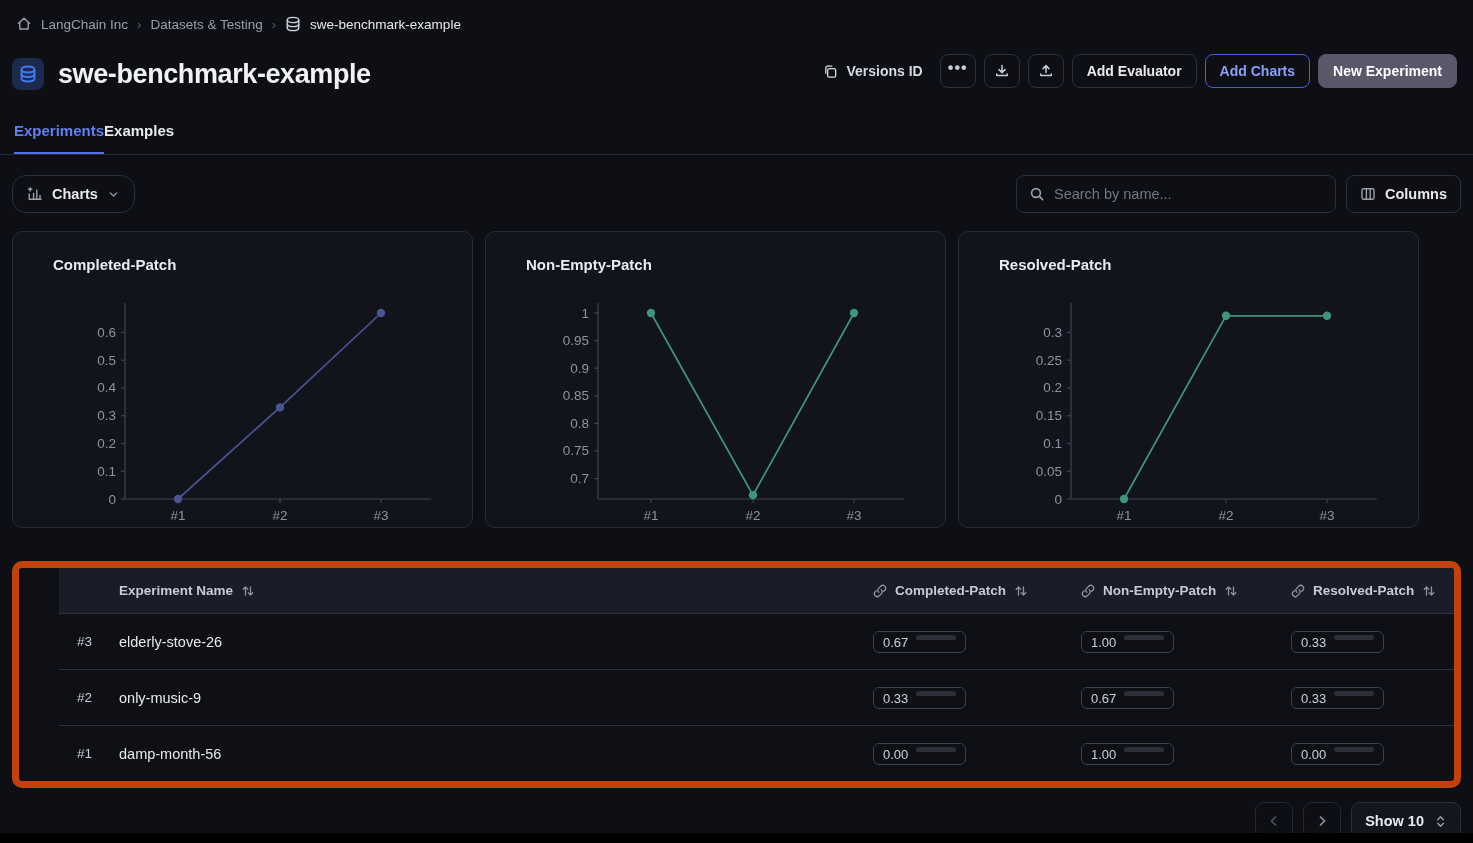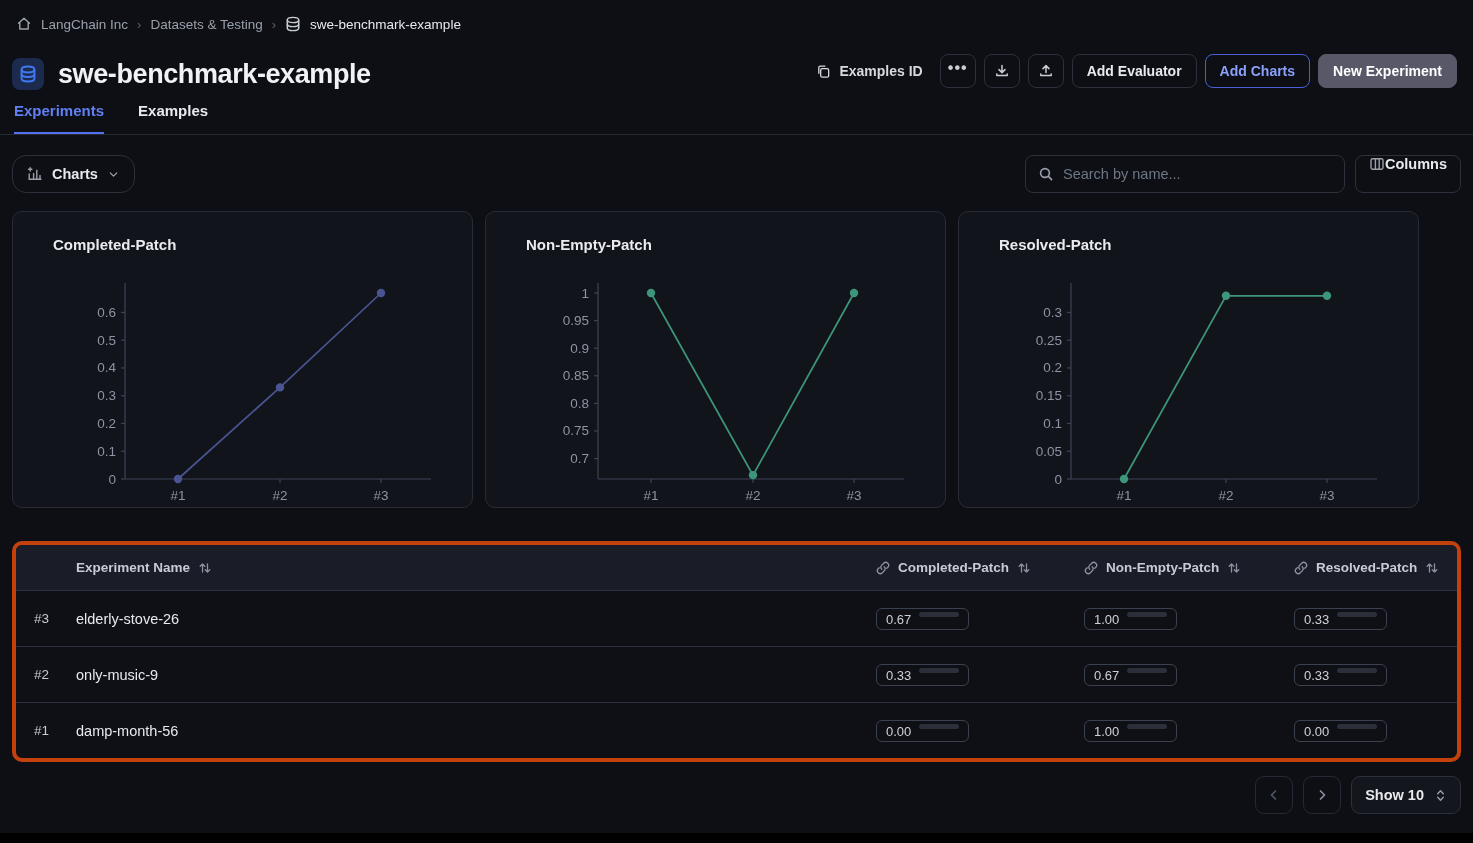--- a/index.html
+++ b/index.html
@@ -32,42 +32,42 @@
          color:#e7e9ee; font-size:14px; font-weight:600; padding:16px 14px; cursor:pointer; }
   .btn.ghost { border-color:transparent; padding:0 8px; color:#d6d9df; }
   .btn.icon-only { width:36px; padding:0; color:#c8ccd4; }
   .btn.blue { color:#8aa0fa; border-color:#4a5fd6; }
   .btn.primary { background:#585869; border-color:#585869; color:#ffffff; }
   .btn.disabled { color:#565d6b; border-color:#20242e; font-weight:600; cursor:default; }
   .dots { font-size:16px; letter-spacing:1px; color:#c8ccd4; line-height:1; padding-bottom:6px;}
   .chev { color:#9aa0ab; display:flex; align-items:center; }
 
   
-  .tabs { display:flex; gap:34px; padding:0 14px; margin-top:4px; border-bottom:1px solid #262b36;align-items:flex-end; }
+  .tabs { display:flex; padding:0 14px; margin-top:24px; border-bottom:1px solid #262b36;align-items:flex-end; }
   .tab { font-size:15px; font-weight:600; color:#e7e9ee; padding:8px 0 13px 0; cursor:pointer; border-bottom:2px solid transparent; }
   .tab.active { color:#6180f2; border-bottom-color:#5472f0; }
 
   
   .toolbar { display:flex; justify-content:space-between; align-items:center; padding:0 12px; margin-top:20px; }
   .toolbar-right { display:flex; align-items:center; gap:10px; }
   .charts-btn { height:38px; border:1px solid #2b303c; border-radius:14px; display:flex; align-items:center; gap:9px; padding:0 14px; font-size:14.5px; font-weight:600; color:#e7e9ee; cursor:pointer; }
   .search { width:320px; height:38px; border:1px solid #2b303c; border-radius:8px; display:flex; align-items:center; gap:9px; padding:0 12px; }
   .search input { background:transparent; border:none; outline:none; color:#e7e9ee; font-size:14.5px; font-family:"Liberation Sans",sans-serif; width:100%; }
   .search input::placeholder { color:#6f7685; }
-  .cols-btn { height:38px; border:1px solid #2b303c; border-radius:8px; display:flex; align-items:flex-start; padding:0 13px; font-size:14.5px; font-weight:600; color:#e7e9ee; cursor:pointer; }
+  .cols-btn { height:38px; border:1px solid #2b303c; border-radius:8px; display:flex; align-items:center; gap:9px; padding:0 13px; font-size:14.5px; font-weight:600; color:#e7e9ee; cursor:pointer; }
   .tool-icon { color:#9aa0ab; display:flex; align-items:center; }
 
   
   .charts-row { display:flex; gap:12px; margin:18px 12px 0 12px; }
   .chart-card { width:461px; height:297px; background:#12141c; border:1px solid #272c38; border-radius:10px; padding:24px 0 0 40px; }
   .chart-title { font-size:15px; font-weight:700; color:#e9ebef; }
   .chart-svg-wrap { margin:6px 0 0 -20px; }
 
   
-  .table-card { margin:33px 12px 12px 12px; border:4px solid #c2410c; border-radius:10px; overflow:hidden; background:#0e1016; }
+  .table-card { margin:33px 12px 12px 12px; border:7px solid #c2410c; border-radius:10px; overflow:hidden; background:#0e1016;padding-left:40px; }
   .t-row { display:grid; grid-template-columns:42px 1fr 208px 210px 163px; align-items:center; padding-left:18px; }
   .t-head { height:45px; background:#1a1d27; }
   .t-head .hcell { display:flex; align-items:center; gap:8px; font-size:13.5px; font-weight:600; color:#c6cbd4; }
   .t-body .t-row { height:56px; border-top:1px solid #2b3142; }
   .rank { font-size:13.5px; color:#c9ccd2; }
   .ename { font-size:14.5px; color:#e7e9ee; }
   .checkbox { width:16px; height:16px; border-radius:4px; background:#2c313c; cursor:pointer; }
   .sort-icon, .link-icon { color:#8d93a0; display:flex; align-items:center; cursor:pointer; }
 
   .badge { display:inline-flex; align-items:flex-start; gap:8px; border:1px solid #3a4150; border-radius:6px; padding:3px 9px; height:22px; }
@@ -122,21 +122,21 @@
 
   <div class="actions">
     <div class="actions-row">
       <button class="btn ghost">
         <span>
           <svg width="15" height="15" viewBox="0 0 16 16" fill="none" stroke="currentColor" stroke-width="1.4" stroke-linejoin="round">
             <rect x="5" y="5" width="8.5" height="9" rx="1.6"></rect>
             <path d="M3 10.5 V3.8 C3 2.9 3.7 2.2 4.6 2.2 H10"></path>
           </svg>
         </span>
-        <span>Examples ID</span>
+        <span>Versions ID</span>
       </button>
       <button class="btn icon-only">
         <span class="dots">•••</span>
       </button>
       <button class="btn icon-only">
         <span>
           <svg width="16" height="16" viewBox="0 0 16 16" fill="none" stroke="currentColor" stroke-width="1.5" stroke-linecap="round" stroke-linejoin="round">
             <path d="M8 2.5 V9.3 M5 6.6 L8 9.6 L11 6.6 M2.8 11 V12.6 H13.2 V11"></path>
           </svg>
         </span>

